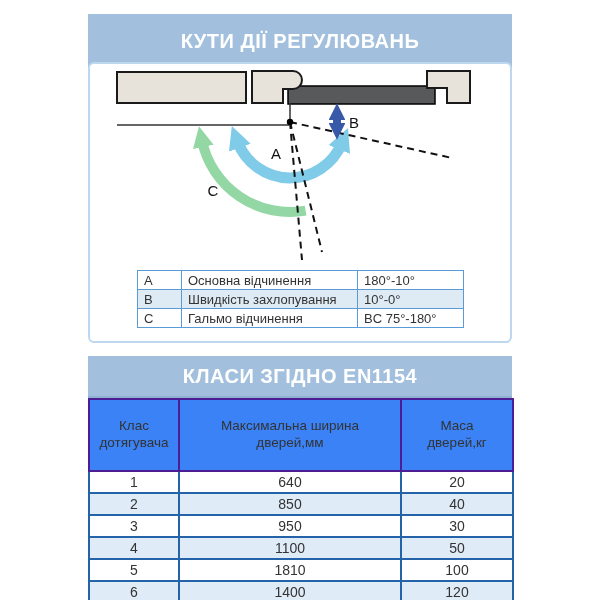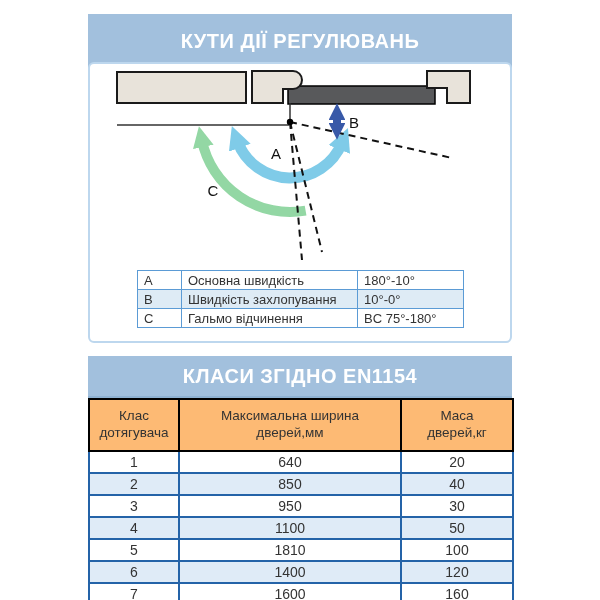--- a/index.html
+++ b/index.html
@@ -17,22 +17,22 @@
   .diag-label{font-family:"Liberation Sans",sans-serif;font-size:15px;fill:#111;}
 
   table.legend{position:absolute;left:47px;top:206px;width:326px;border-collapse:collapse;
                table-layout:fixed;font-size:13px;color:#333;}
   table.legend td{border:1.5px solid #5B9BD5;height:18px;padding:0 6px;white-space:nowrap;
                   overflow:hidden;background:#fff;}
   table.legend tr.striped td{background:#DEEBF5;}
 
   table.classes{position:absolute;left:88px;top:398px;width:424px;border-collapse:collapse;
                 table-layout:fixed;font-size:14px;color:#333;text-align:center;}
-  table.classes th{border:2px solid #000000;height:46px;font-size:13.5px;font-weight:400;
-                   padding:2px 8px;line-height:1.25;background:#fdba74;}
+  table.classes th{border:2px solid #4c1d95;height:46px;font-size:13.5px;font-weight:400;
+                   padding:12px 8px;line-height:1.25;background:#3b82f6;}
   table.classes td{border:2px solid #2463A8;height:20px;padding:0 6px;background:#fff;}
   table.classes tr.striped td{background:#DFEBF7;}
 </style>
 </head>
 <body>
 
 <div class="page">
 
   <div class="banner banner-angles">
     <span>КУТИ ДІЇ РЕГУЛЮВАНЬ</span>
@@ -81,21 +81,21 @@
 
     <table class="legend">
       <colgroup>
           <col style="width:44px">
           <col style="width:176px">
           <col style="width:106px">
         </colgroup>
       <tbody>
         <tr>
           <td>A</td>
-          <td>Основна швидкість</td>
+          <td>Основна відчинення</td>
           <td>180°-10°</td>
         </tr>
         <tr class="striped">
           <td>B</td>
           <td>Швидкість захлопування</td>
           <td>10°-0°</td>
         </tr>
         <tr>
           <td>C</td>
           <td>Гальмо відчинення</td>

